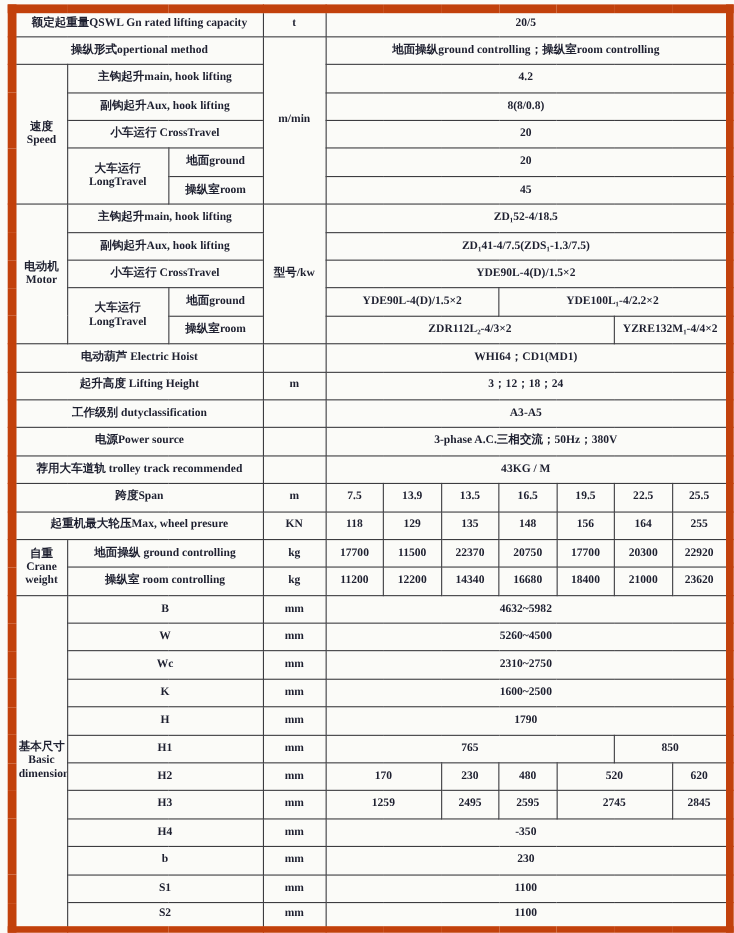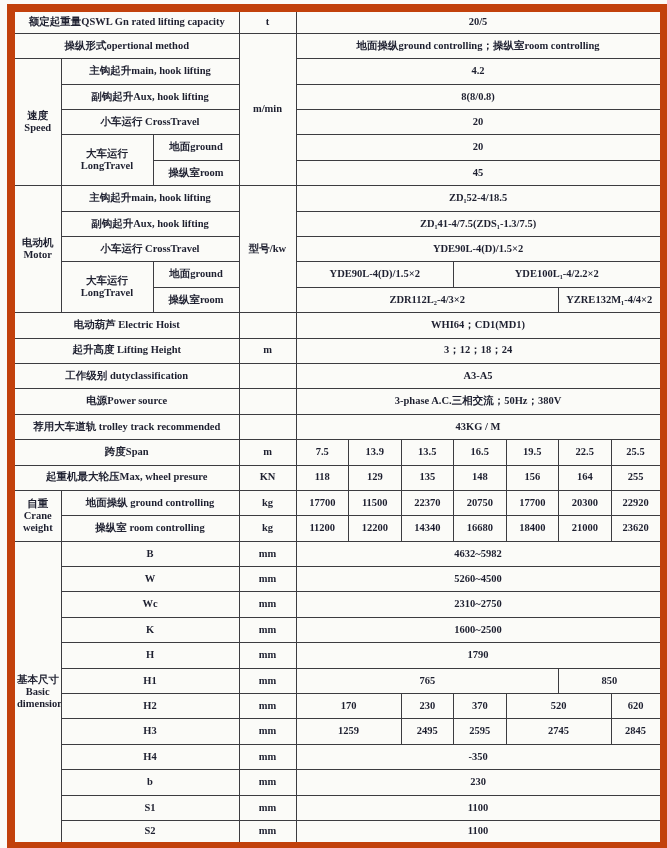--- a/index.html
+++ b/index.html
@@ -256,21 +256,21 @@
       <td>mm</td>
       <td colspan="5">765</td>
       <td colspan="2">850</td>
     </tr>
 
     <tr>
       <td colspan="2">H2</td>
       <td>mm</td>
       <td colspan="2">170</td>
       <td>230</td>
-      <td>370</td>
+      <td>480</td>
       <td colspan="2">520</td>
       <td>620</td>
     </tr>
 
     <tr>
       <td colspan="2">H3</td>
       <td>mm</td>
       <td colspan="2">1259</td>
       <td>2495</td>
       <td>2595</td>

